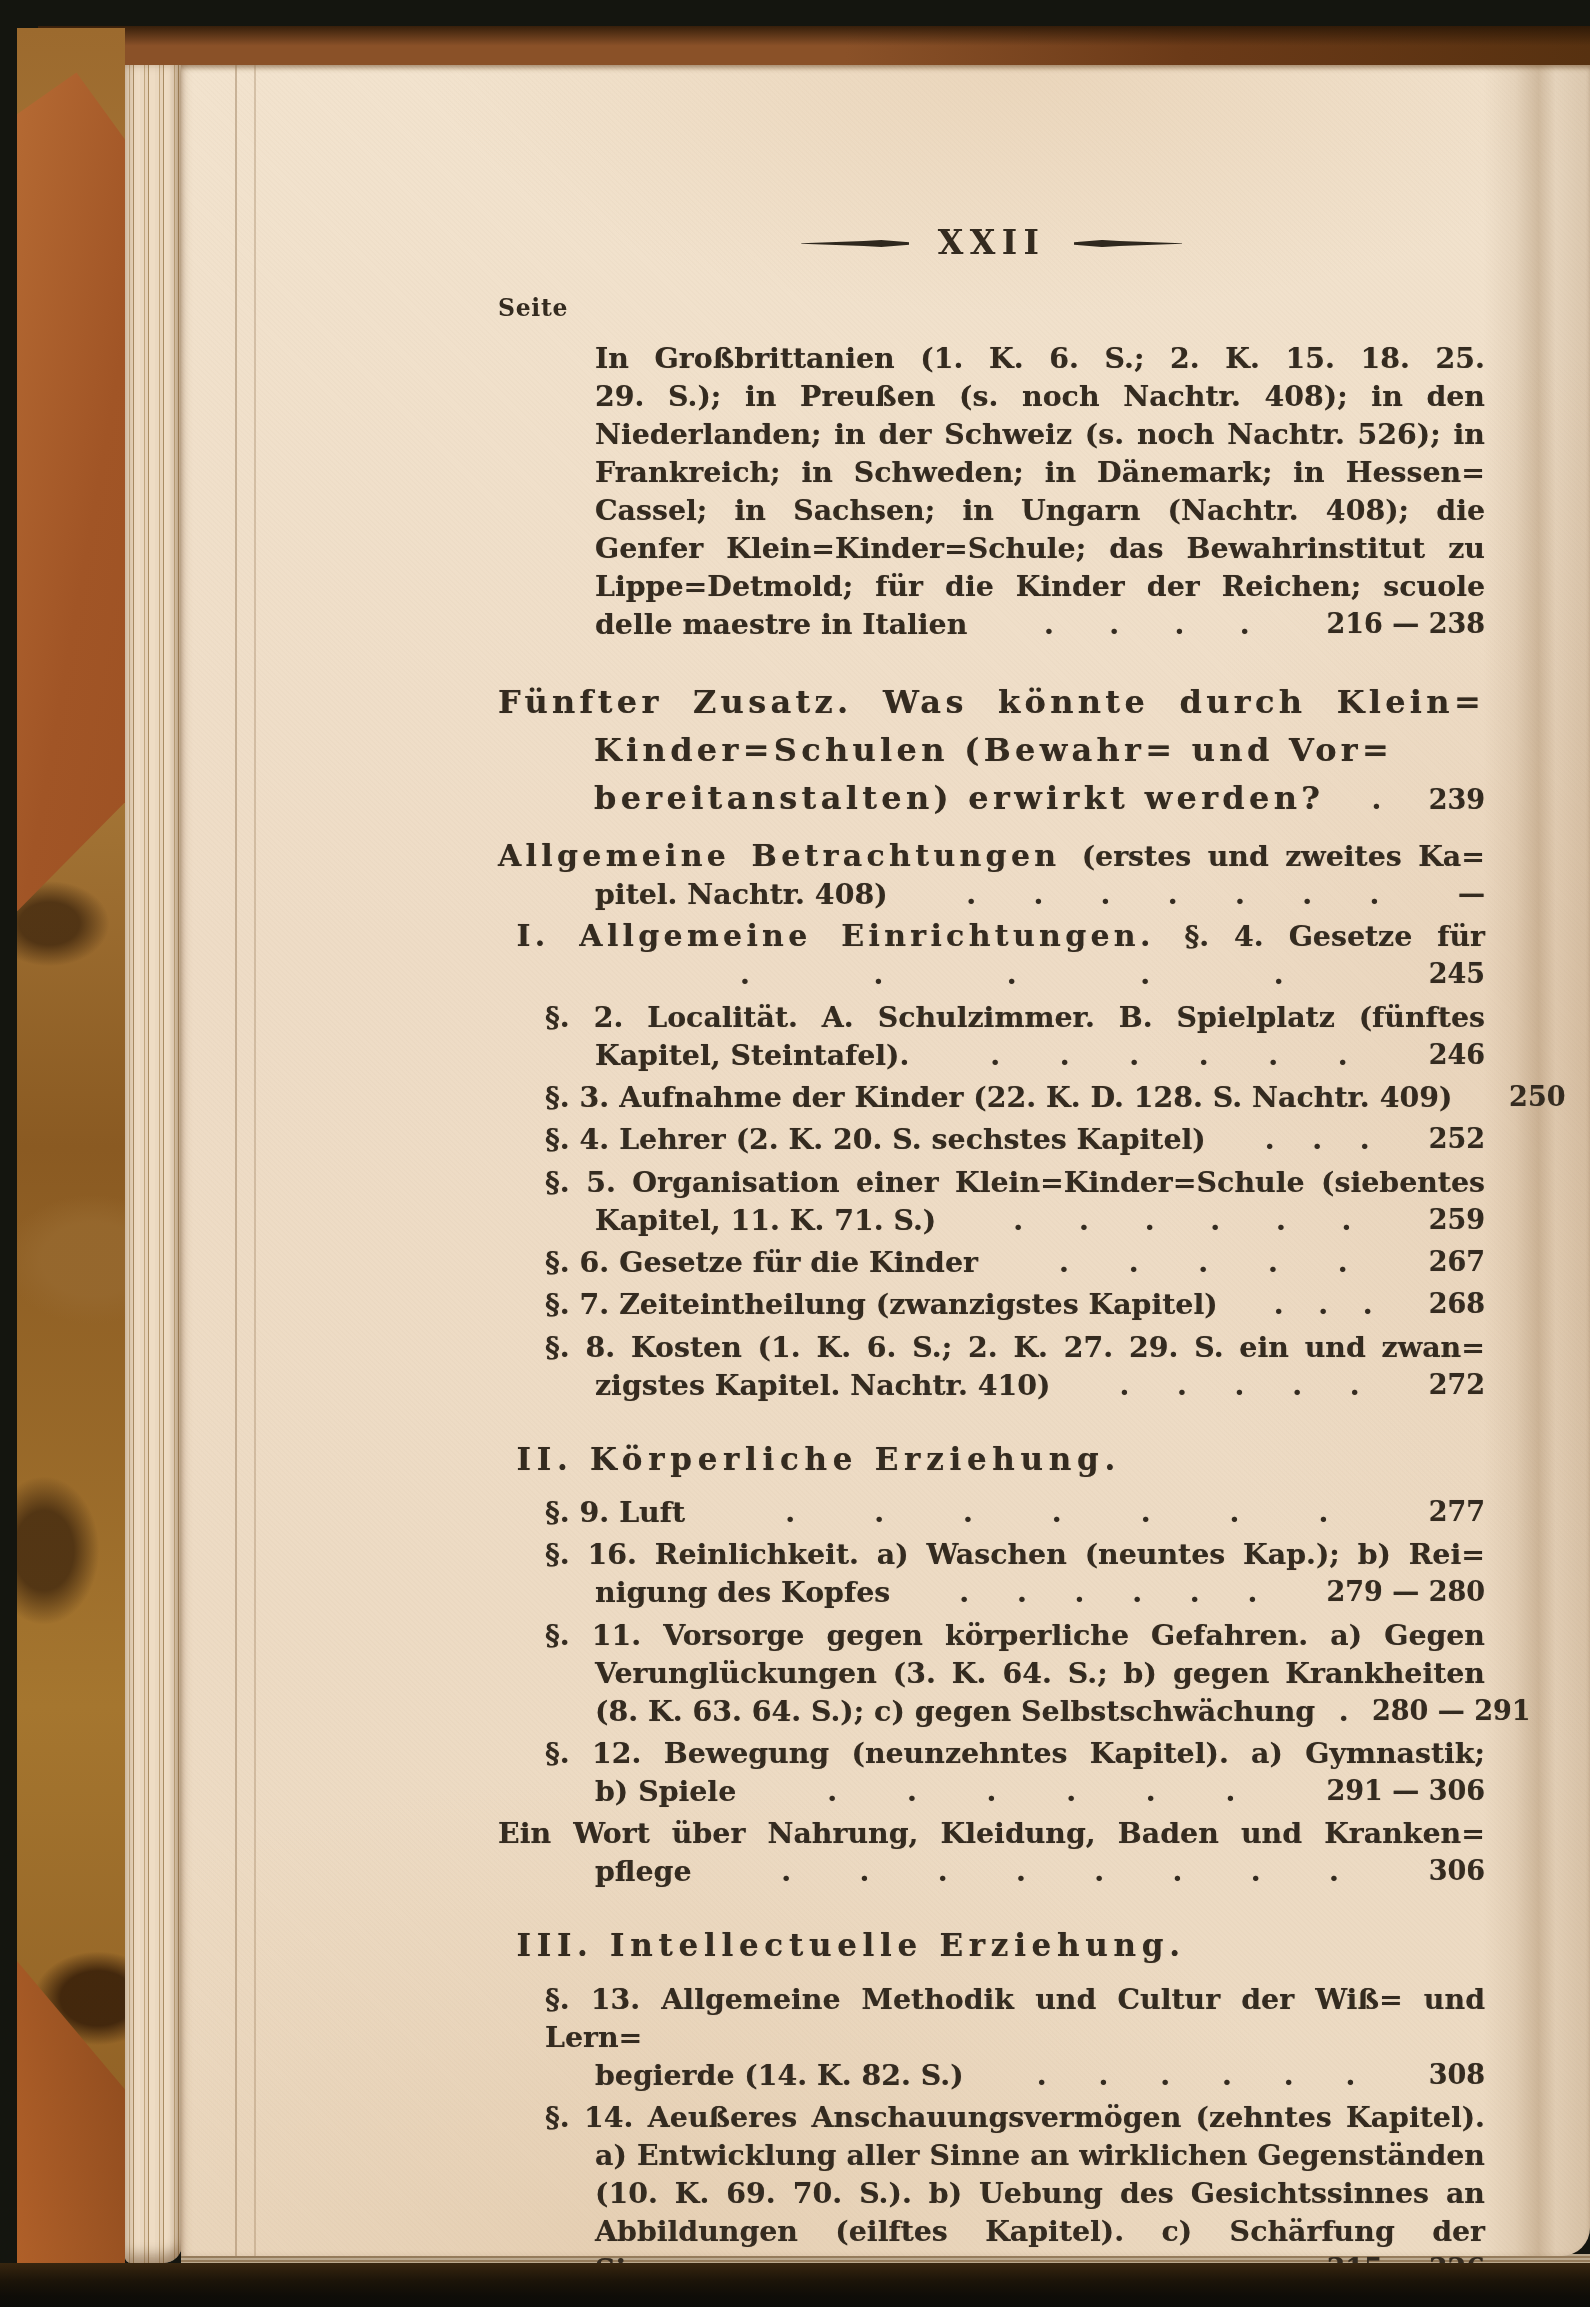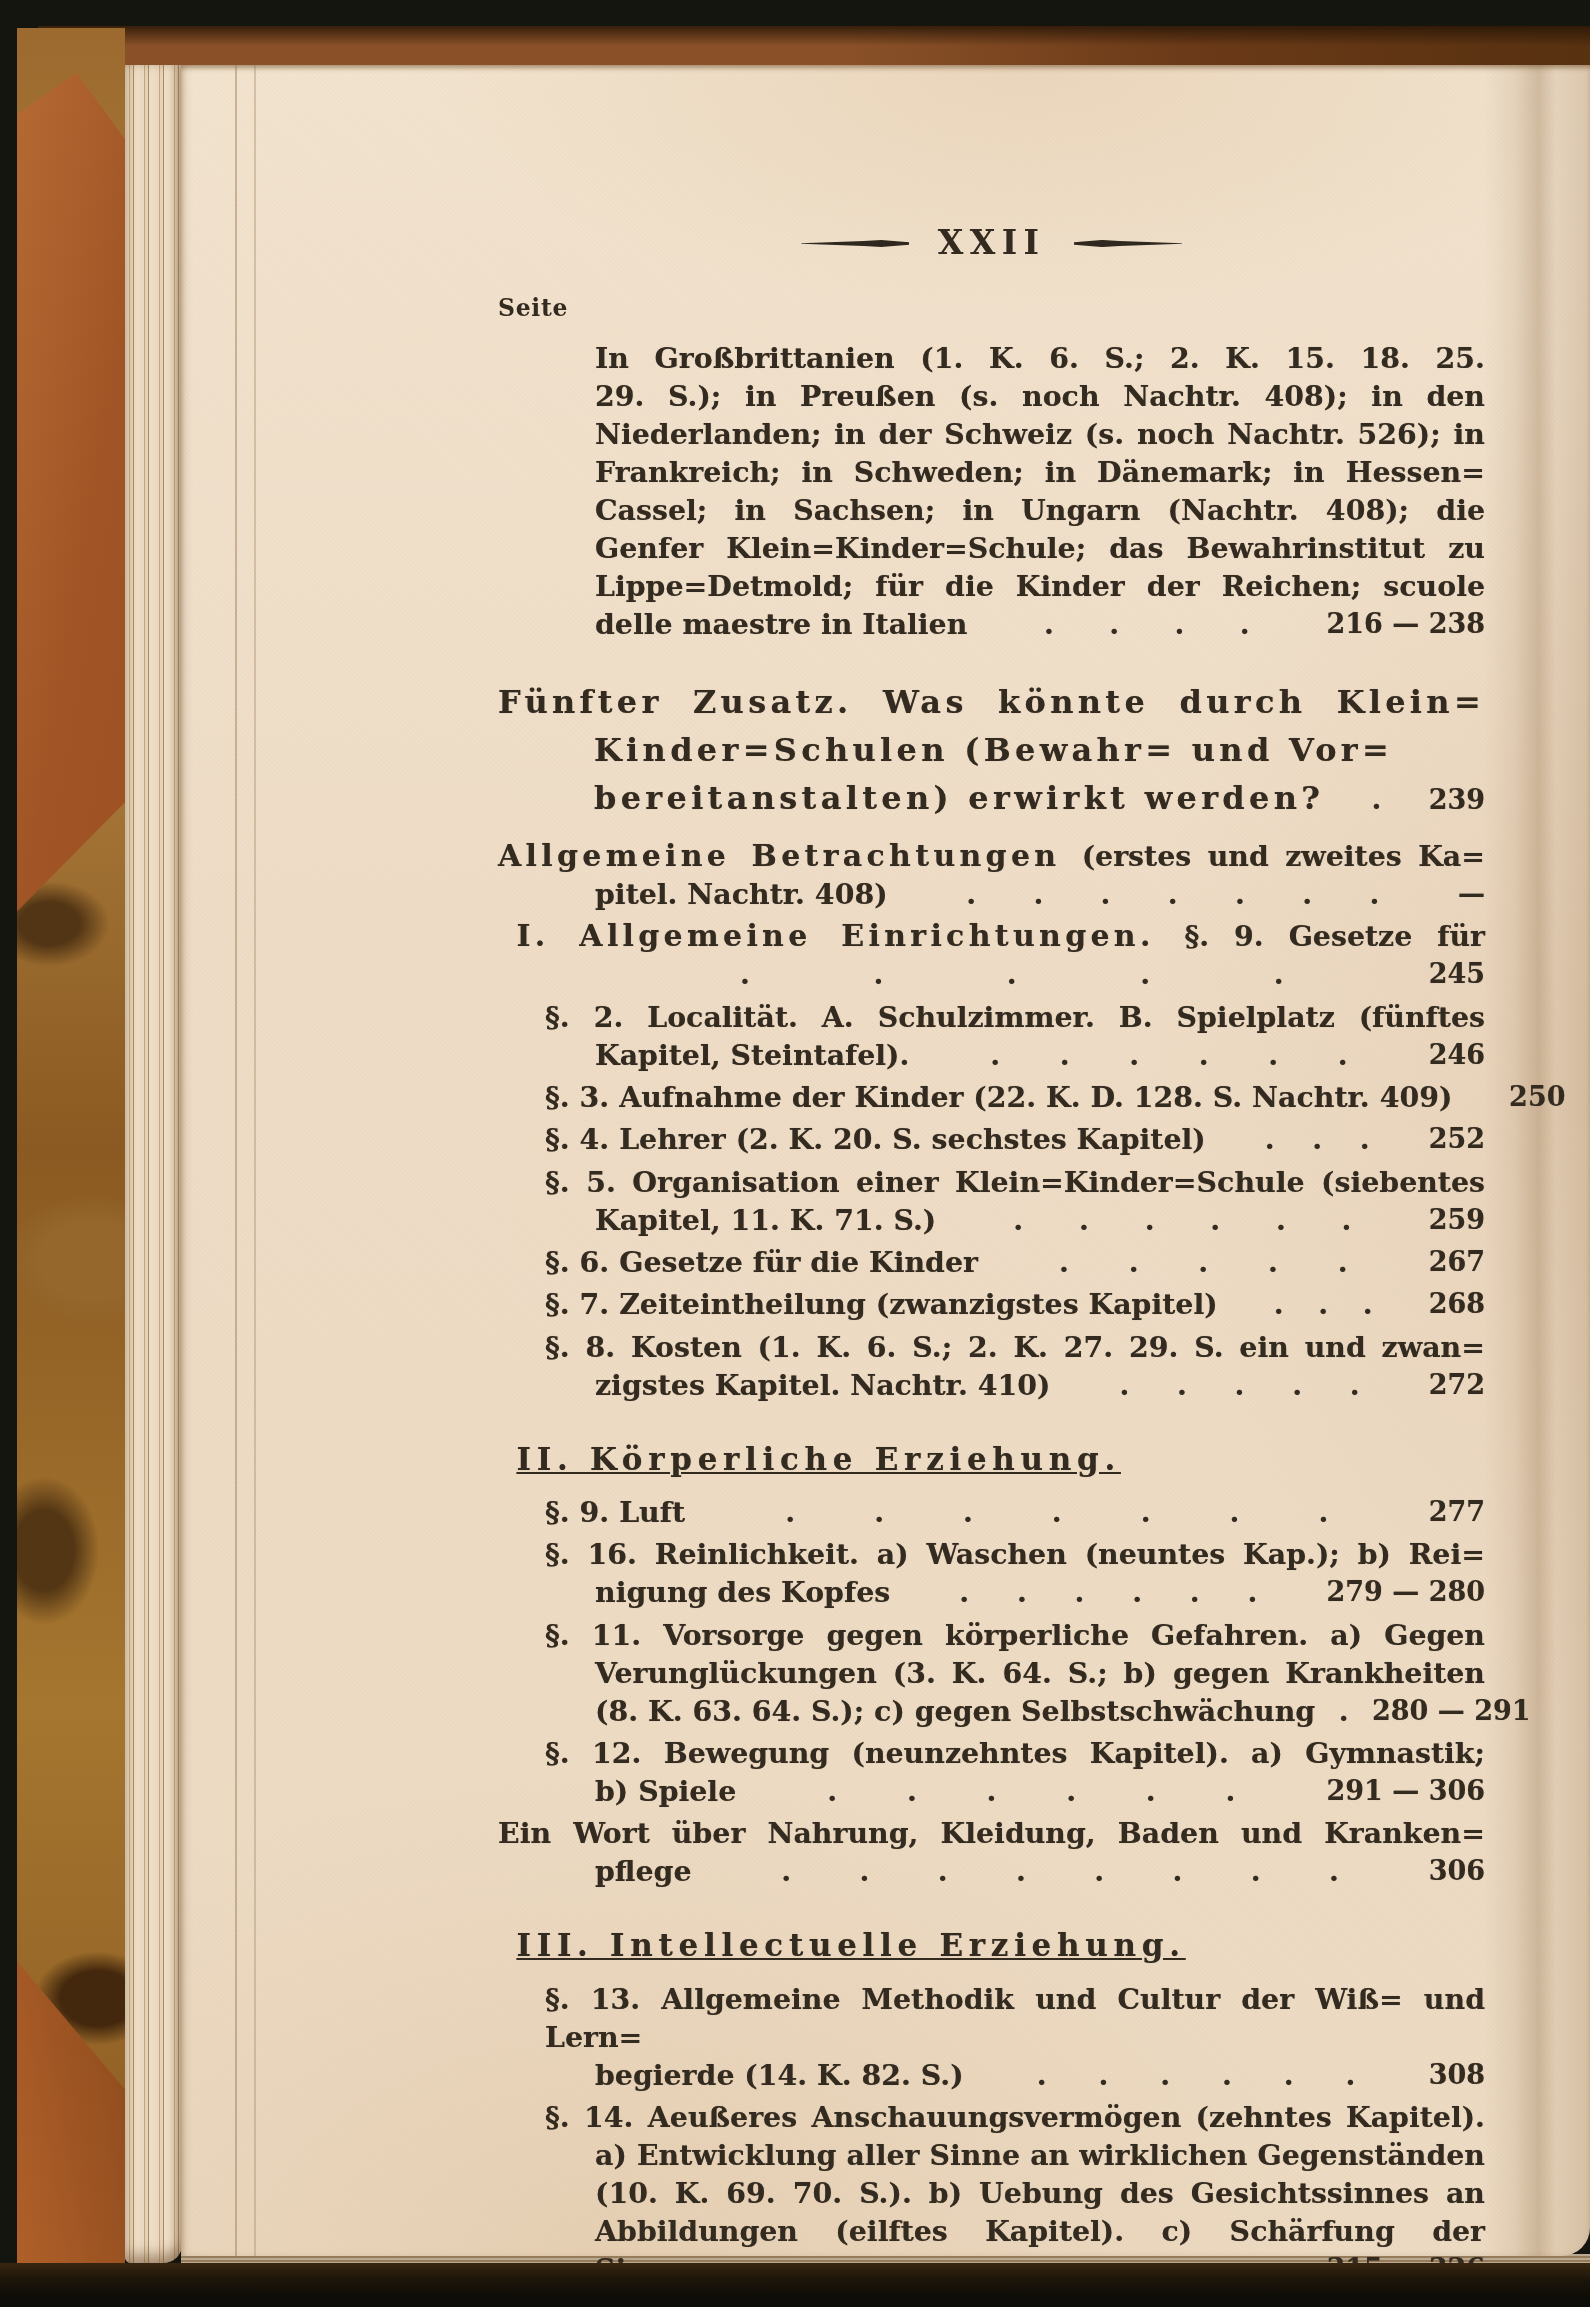--- a/index.html
+++ b/index.html
@@ -74,21 +74,21 @@
   .pl{display:flex;align-items:center;}
   .txt{white-space:nowrap;}
   .j{text-align:justify;text-align-last:justify;}
   .j .txt{white-space:normal;}
   .norm{}
   .sperr{font-size:30px;letter-spacing:4.3px;}
   .big{font-size:32px;letter-spacing:4.3px;}
   .h-major{margin:36px 0 14.2px;}
   .h-major .line{line-height:47px;}
   .h-sect{margin:33px 0 11.4px;}
-  .h-sect .line{line-height:44px;text-decoration:underline;}
+  .h-sect .line{line-height:44px;}
   .h-sect .sperr{font-size:31px;letter-spacing:5.7px;}
   .ind-cont{margin-left:97px;}
   .ind-par{margin-left:47px;}
   .ind-rom{margin-left:18.5px;}
   .ind-c2{margin-left:96px;}
   .leader{flex:1 1 auto;display:flex;justify-content:space-evenly;align-items:baseline;
           padding:0 21.3px;overflow:hidden;min-width:14.2px;}
   .leader span{font-size:28.4px;}
   .pagenum{font-size:27px;font-weight:bold;white-space:nowrap;}
 </style>
@@ -156,21 +156,21 @@
                 <span>.</span>
                 <span>.</span>
                 <span>.</span>
                 <span>.</span>
                 <span>.</span>
               </span>
               <span class="pagenum">—</span>
             </div>
           </div>
           <div class="toc-entry ">
-            <div class="line ind-rom j"><span class="txt"><span class="sperr">I. Allgemeine Einrichtungen. </span><span class="norm">§. 9. Gesetze für</span></span></div>
+            <div class="line ind-rom j"><span class="txt"><span class="sperr">I. Allgemeine Einrichtungen. </span><span class="norm">§. 4. Gesetze für</span></span></div>
             <div class="line ind-cont pl">
               <span class="leader">
                 <span>.</span>
                 <span>.</span>
                 <span>.</span>
                 <span>.</span>
                 <span>.</span>
               </span>
               <span class="pagenum">245</span>
             </div>

